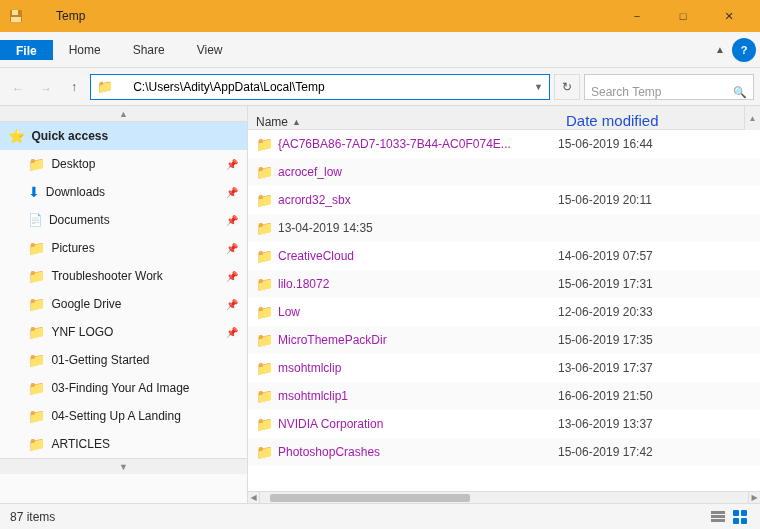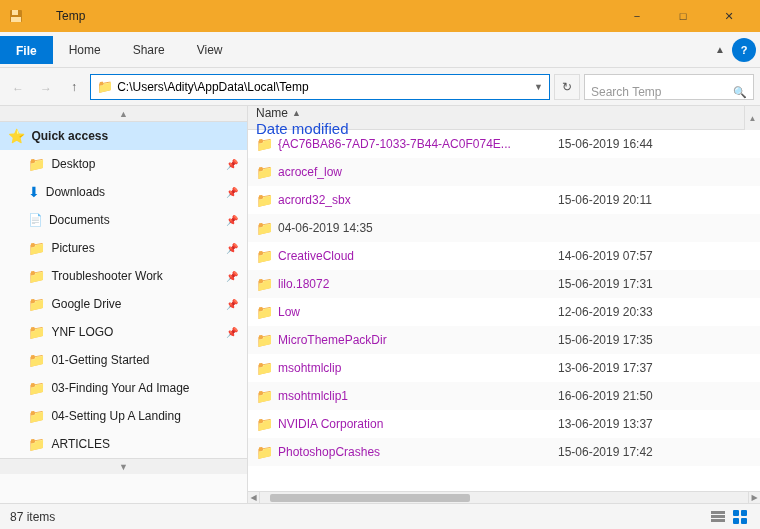--- a/index.html
+++ b/index.html
@@ -34,21 +34,21 @@
     .ribbon {
       height: 36px;
       background: #f5f5f5;
       border-bottom: 1px solid #ddd;
       display: flex;
       align-items: center;
       padding: 0 0;
     }
     .ribbon-tab {
       padding: 0 16px;
-      height: 28px;
+      height: 20px;
       display: flex;
       align-items: center;
       font-size: 12px;
       cursor: pointer;
       color: #333;
     }
     .ribbon-tab.active {
       background: #fff;
       color: #0078d7;
       border-top: 2px solid #0078d7;
@@ -82,21 +82,21 @@
       flex: 1;
       height: 26px;
       border: 1px solid #0078d7;
       background: #fff;
       display: flex;
       align-items: center;
       padding: 0 6px;
       gap: 4px;
     }
     .address-folder-icon { color: #f3a829; font-size: 13px; }
-    .address-text { font-size: 12px; color: #000; flex: 1; }
+    .address-text { font-size: 12px; color: #000; flex: 1; margin-left: 16px; }
     .address-dropdown { color: #666; font-size: 9px; cursor: pointer; }
     .address-refresh { width: 26px; height: 26px; border: 1px solid #ddd; background: #f5f5f5; display: flex; align-items: center; justify-content: center; color: #555; font-size: 12px; cursor: pointer; }
     .search-box {
       width: 170px;
       height: 26px;
       border: 1px solid #ccc;
       background: #fff;
       display: flex;
       align-items: flex-end;
       padding: 0 6px;
@@ -143,24 +143,23 @@
     .sidebar-item-text { font-size: 12px; color: #222; white-space: nowrap; overflow: hidden; text-overflow: ellipsis; max-width: 160px; }
     .star-icon { color: #0078d7; font-size: 14px; }
 
     
     .file-area { flex: 1; display: flex; flex-direction: column; overflow: hidden; }
     .file-list-header {
       height: 24px;
       background: #f0f0f0;
       border-bottom: 1px solid #ddd;
       display: flex;
-      align-items: flex-start;
+      align-items: flex-end;
       padding: 0 8px;
       position: relative;
-      flex-direction: column;
     }
     .col-name { width: 310px; font-size: 12px; color: #333; display: flex; align-items: center; gap: 4px; }
     .col-date { flex: 1; font-size: 15px; color: #1d4ed8; }
     .sort-arrow { font-size: 9px; color: #666; }
     .file-rows { flex: 1; overflow-y: auto; }
     .file-row {
       height: 28px;
       display: flex;
       align-items: center;
       padding: 0 8px;
@@ -368,21 +367,21 @@
         <span class="file-row-icon">📁</span>
         <span class="file-row-name">acrocef_low</span>
       </div>
       <div class="file-row">
         <span class="file-row-icon">📁</span>
         <span class="file-row-name">acrord32_sbx</span>
         <span class="file-row-date">15-06-2019 20:11</span>
       </div>
       <div class="file-row">
         <span class="file-row-icon">📁</span>
-        <span class="file-row-date">04-06-2019 14:35</span>
+        <span class="file-row-date">13-04-2019 14:35</span>
       </div>
       <div class="file-row">
         <span class="file-row-icon">📁</span>
         <span class="file-row-name">CreativeCloud</span>
         <span class="file-row-date">14-06-2019 07:57</span>
       </div>
       <div class="file-row">
         <span class="file-row-icon">📁</span>
         <span class="file-row-name">lilo.18072</span>
         <span class="file-row-date">15-06-2019 17:31</span>

